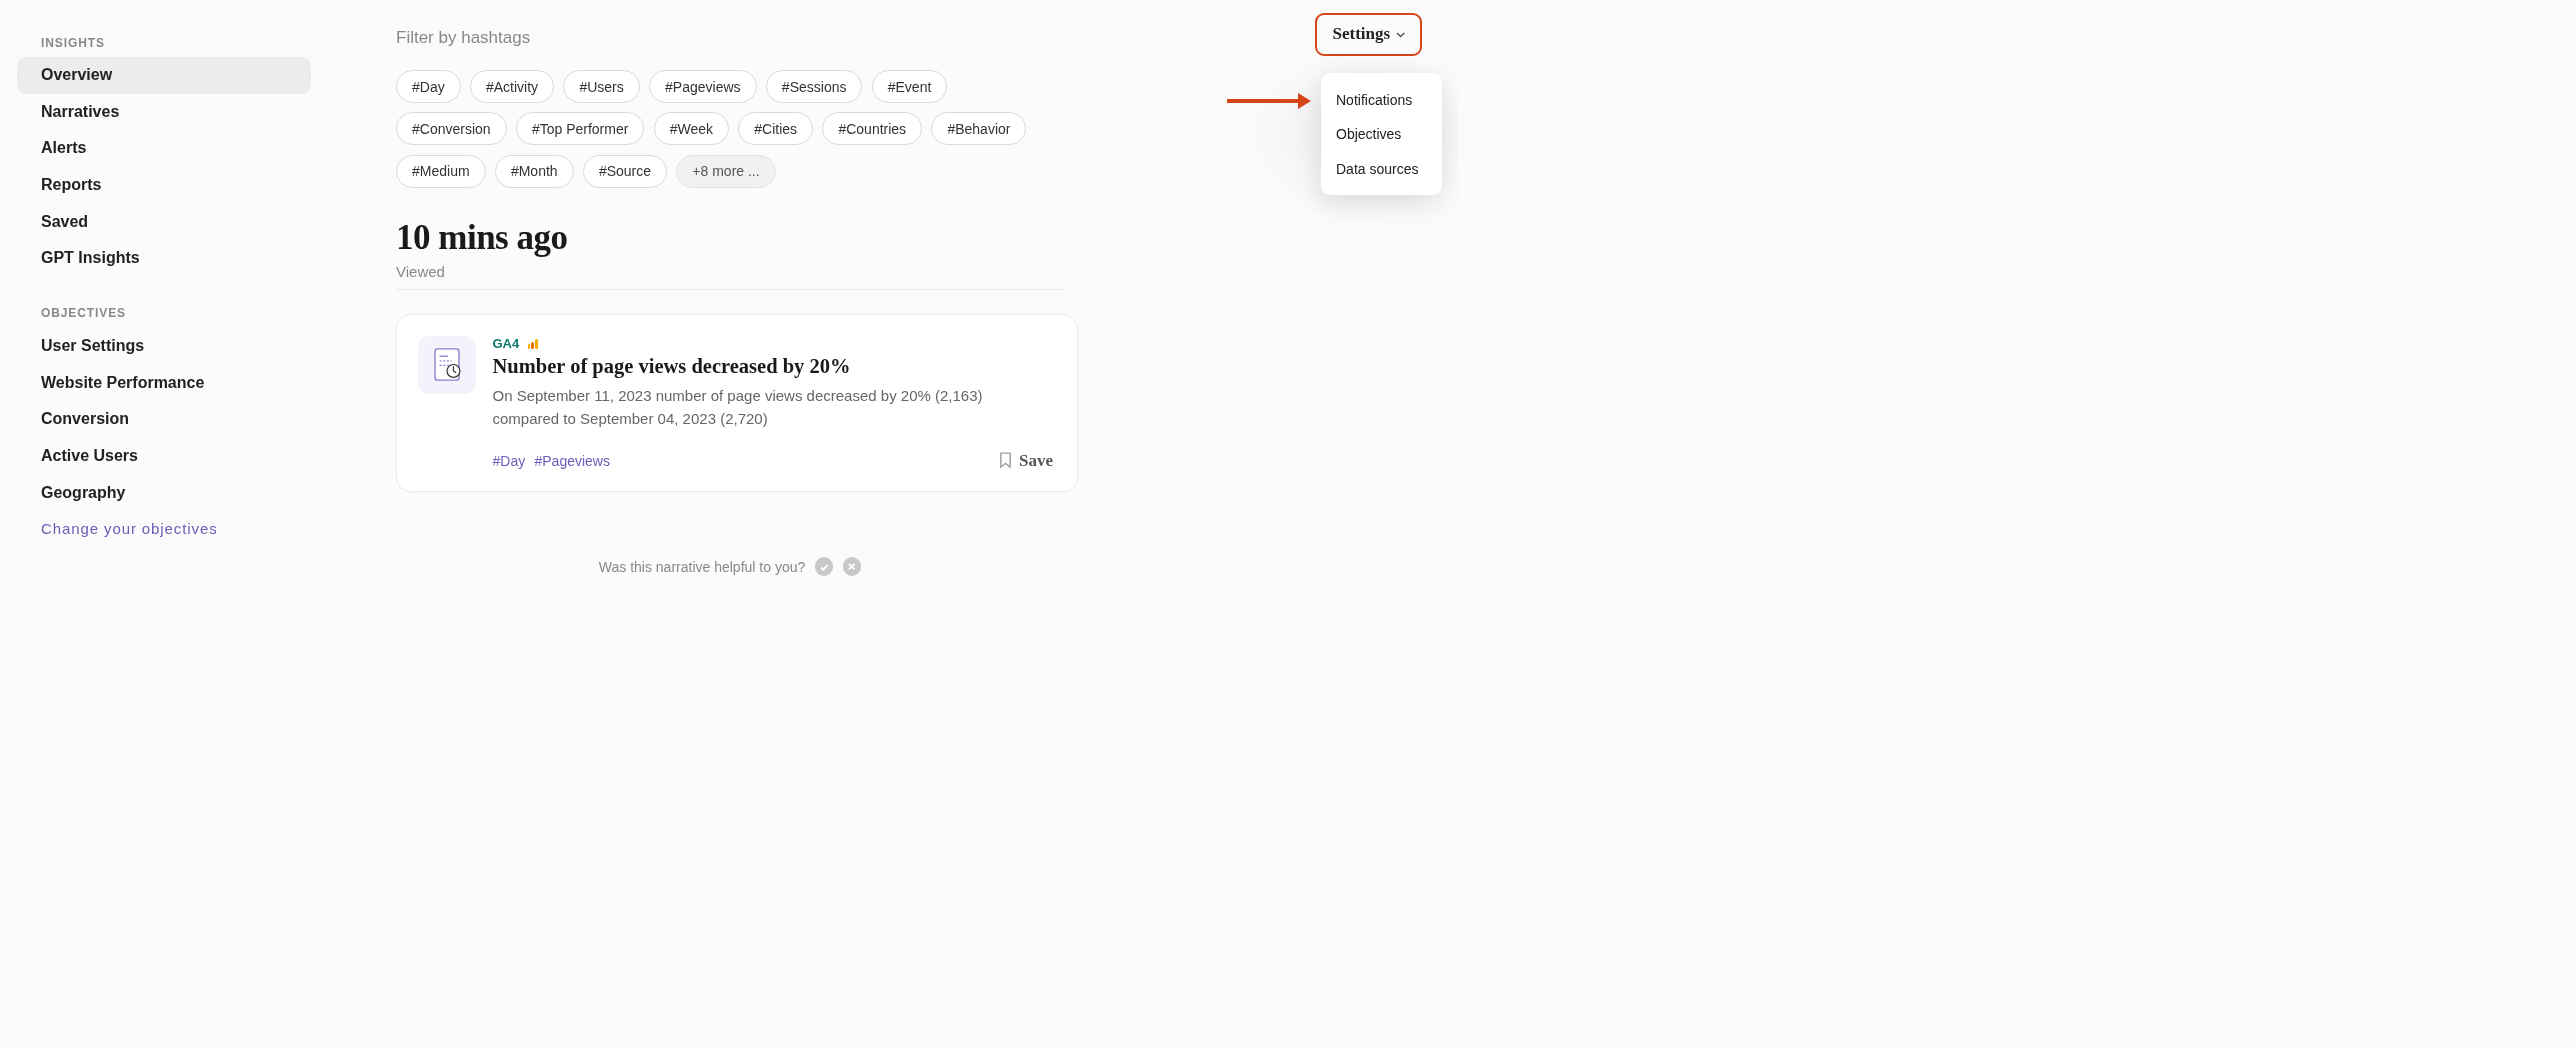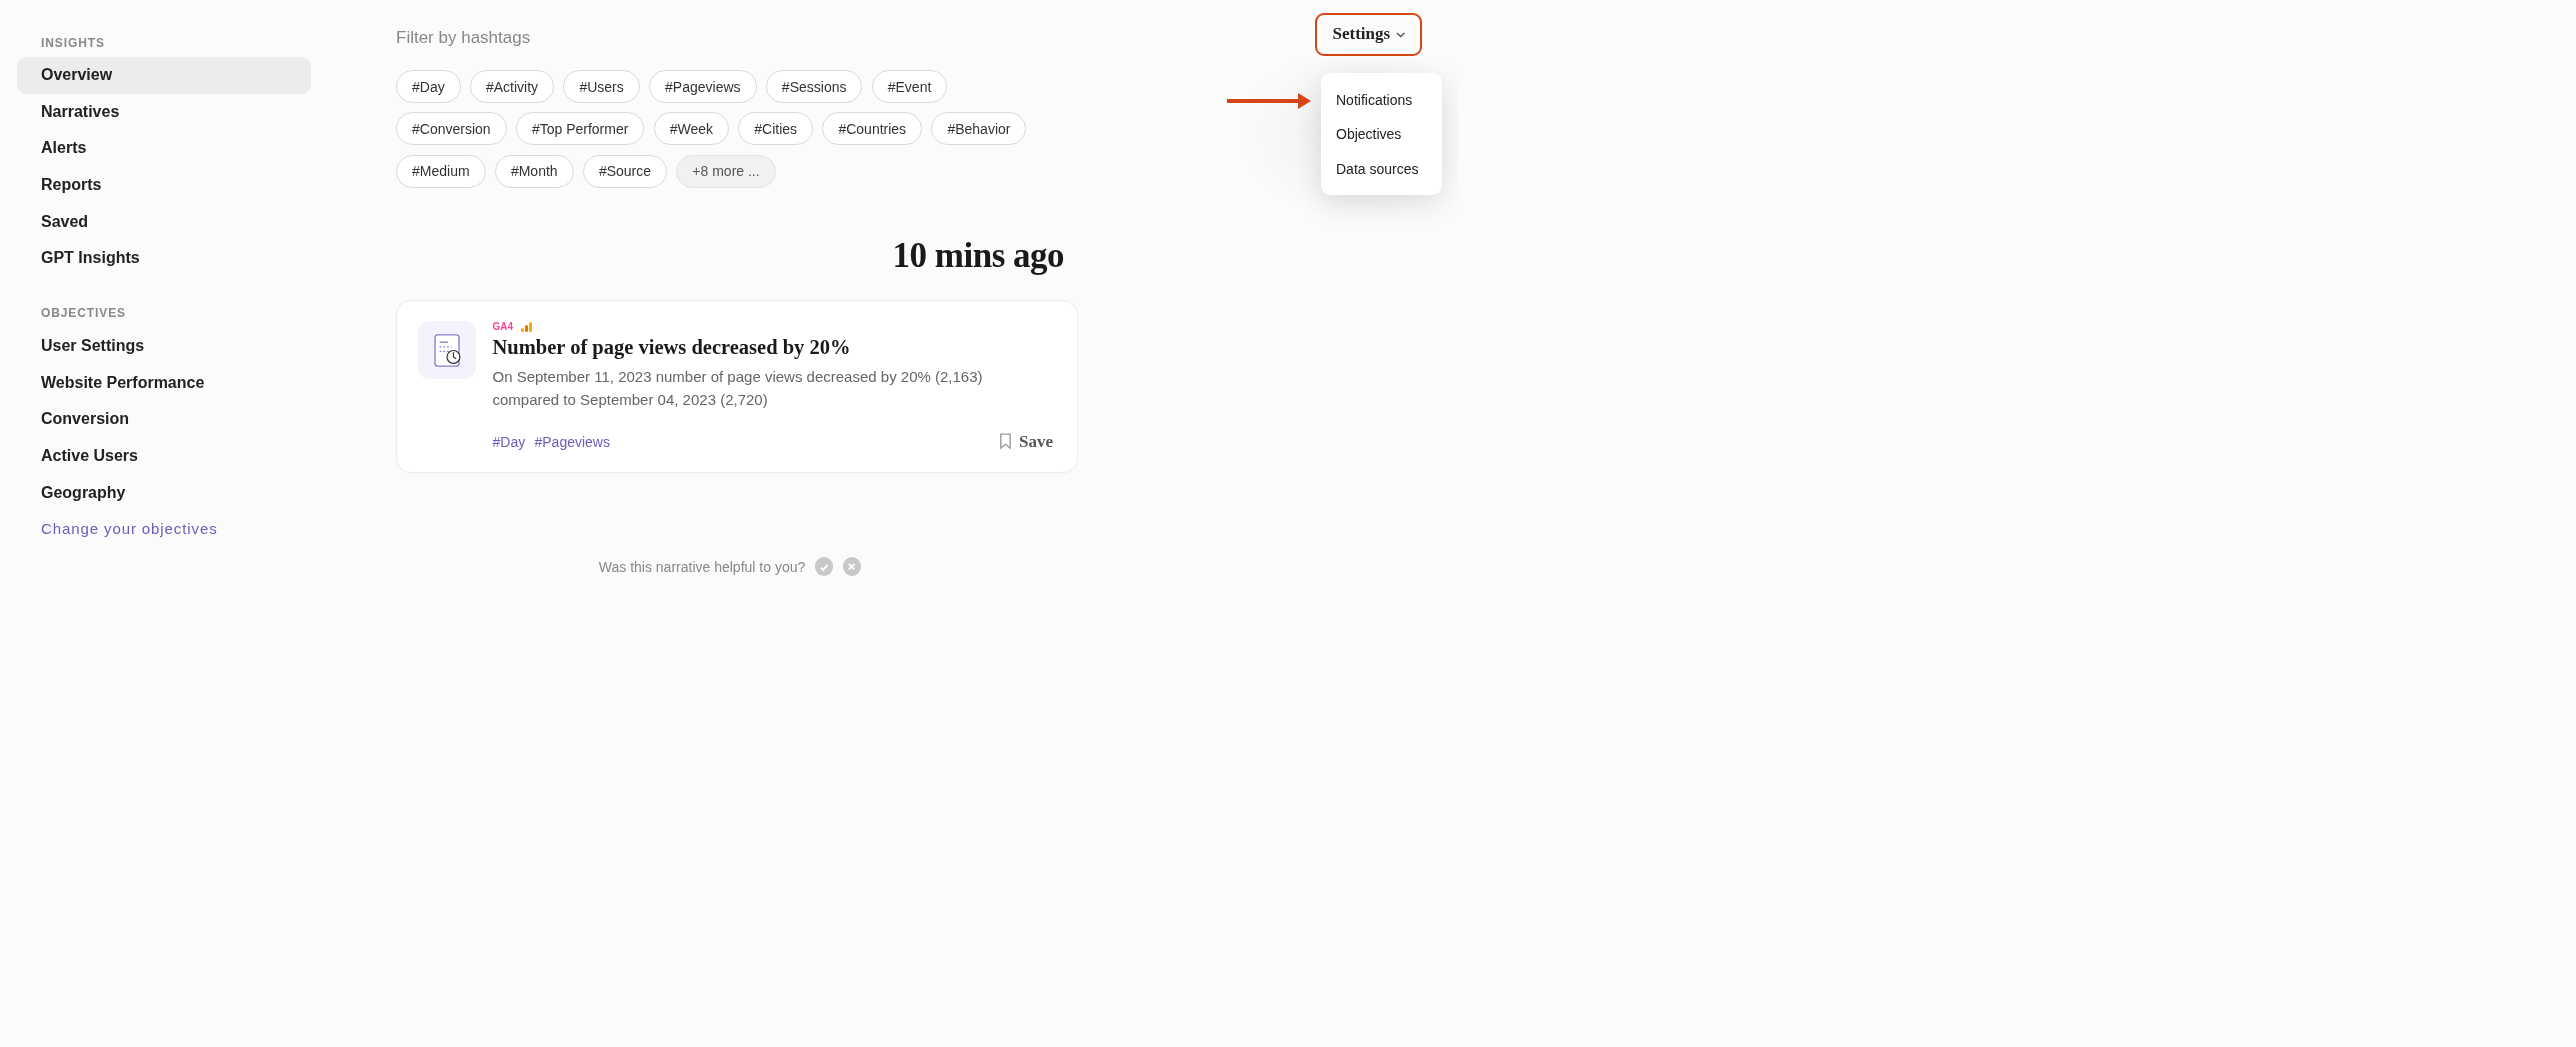--- a/index.html
+++ b/index.html
@@ -73,23 +73,22 @@
   .tag.more {
     background: #f1f1f1;
     border-color: #e2e2e2;
     color: #555;
   }
   .time-heading {
     font-family: Georgia, "Times New Roman", serif;
     font-size: 35px;
     font-weight: 700;
     color: #1a1a1a;
-    margin-top: 48px;
+    margin-top: 30px;
     letter-spacing: -0.5px;
-    text-align: right;
   }
   .viewed-label {
     font-size: 15px;
     color: #888;
     margin-top: 5.6px;
     padding-bottom: 9.3px;
     border-bottom: 0.9px solid #eaeaea;
   }
   .card {
     margin-top: 24px;
@@ -103,21 +102,21 @@
   .card-row { display: flex; gap: 17px; }
   .card-icon {
     width: 58px; height: 58px;
     border-radius: 11.2px;
     background: #f4f2fa;
     display: flex; align-items: center; justify-content: center;
     flex-shrink: 0;
   }
   .card-body { flex: 1; }
   .source-row { display: flex; align-items: center; gap: 8.4px; margin-bottom: 3.7px; }
-  .source-label { font-size: 10px; font-weight: 600; color: #ec4899; }
+  .source-label { font-size: 13px; font-weight: 600; color: #0f766e; }
   .ga4-icon { width: 11.2px; height: 11.2px; position: relative; }
   .ga4-icon span { position: absolute; bottom: 0; width: 2.8px; border-radius: 1.9px; }
   .ga4-icon .b1 { left: 0; height: 4.7px; background: #f9ab00; }
   .ga4-icon .b2 { left: 3.7px; height: 7.5px; background: #e37400; }
   .ga4-icon .b3 { left: 7.5px; height: 10.3px; background: #f9ab00; }
   .card-title {
     font-family: Georgia, "Times New Roman", serif;
     font-size: 20.5px;
     font-weight: 700;
     color: #1a1a1a;
@@ -233,20 +232,21 @@
     <div class="tag">#Cities</div>
     <div class="tag">#Countries</div>
     <div class="tag">#Behavior</div>
     <div class="tag">#Medium</div>
     <div class="tag">#Month</div>
     <div class="tag">#Source</div>
     <div class="tag more">+8 more ...</div>
   </div>
 
   <div class="time-heading">10 mins ago</div>
+  <div class="viewed-label">Viewed</div>
 
   <div class="card">
     <div class="card-row">
       <div class="card-icon">
         <svg class="doc-svg" viewBox="0 0 34 38">
           <rect x="4" y="2" width="26" height="34" rx="3" fill="#fff" stroke="#8e7ed1" stroke-width="1.5"></rect>
           <line x1="9" y1="10" x2="18" y2="10" stroke="#8e7ed1" stroke-width="1.5"></line>
           <line x1="9" y1="15" x2="22" y2="15" stroke="#8e7ed1" stroke-width="1.5" stroke-dasharray="2 2"></line>
           <line x1="9" y1="20" x2="22" y2="20" stroke="#8e7ed1" stroke-width="1.5" stroke-dasharray="2 2"></line>
           <circle cx="24" cy="26" r="7" fill="#fff" stroke="#333" stroke-width="1.3"></circle>

